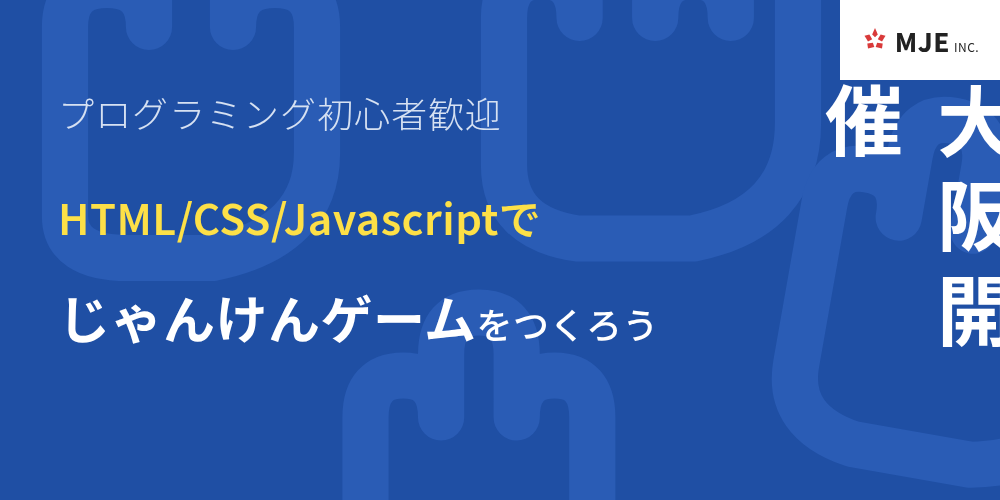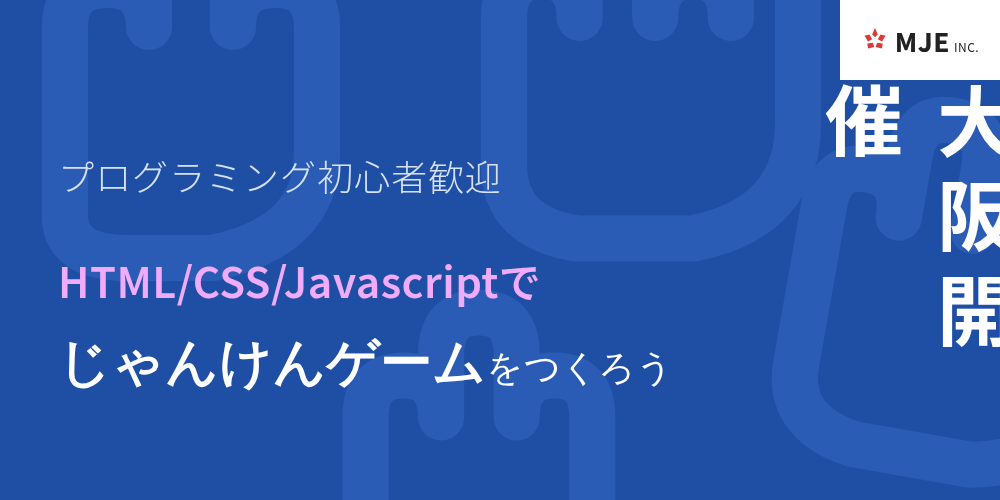--- a/index.html
+++ b/index.html
@@ -27,44 +27,43 @@
   }
   .shape1 { top: -120px; left: -40px; width: 420px; height: 420px; }
   .shape2 { top: -150px; left: 420px; width: 420px; height: 420px; }
   .shape3 { top: 260px; left: 250px; width: 420px; height: 420px; }
   .shape4 { top: 60px; left: 720px; width: 420px; height: 420px; transform: rotate(10deg); }
 
   .content {
     position: absolute;
     inset: 0;
     z-index: 2;
-    padding: 91px 0 0 58px;
+    padding: 28px 0 0 58px;
     color: #fff;
   }
   .subtitle {
     font-size: 36px;
     font-weight: 300;
     color: #d6e1f2;
     letter-spacing: 1px;
     margin-top: 58px;
   }
   .title-line1 {
     font-size: 42px;
     font-weight: 600;
-    color: #f0abfc;
+    color: #fde047;
     margin-top: 48px;
     letter-spacing: 0.5px;
   }
   .title-line2 {
     font-size: 36px;
     font-weight: 500;
     color: #fff;
-    margin-top: 18px;
+    margin-top: 32px;
     letter-spacing: 0.5px;
-    font-family: Liberation Serif, serif;
   }
   .title-line2 .big {
     font-size: 52px;
     font-weight: 700;
     vertical-align: baseline;
   }
 
   .right-panel {
     position: absolute;
     top: 0;

